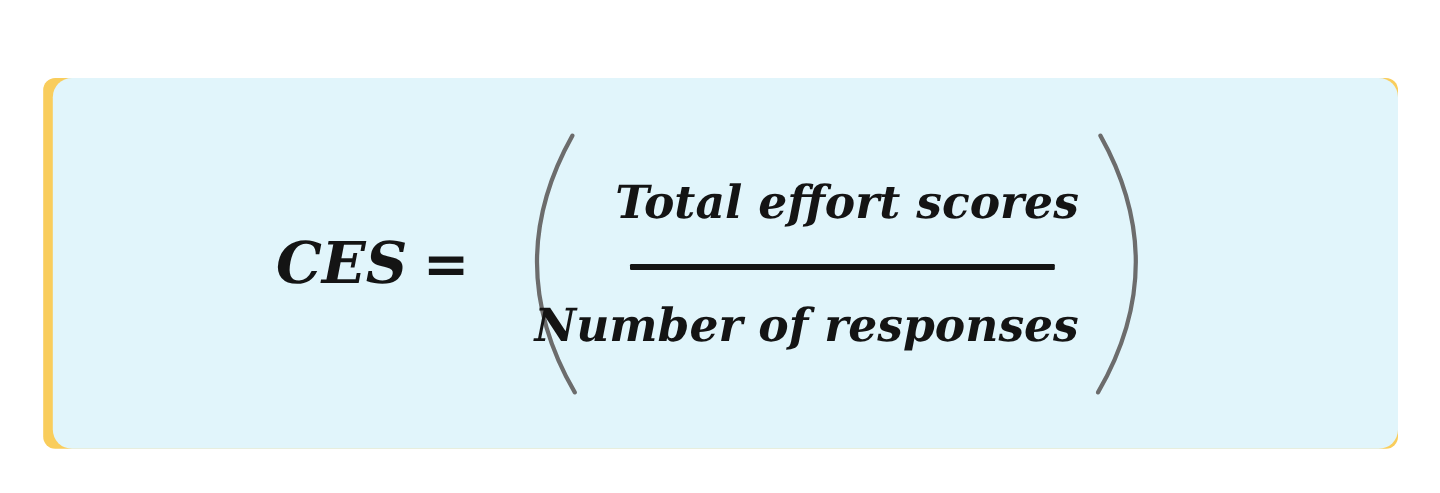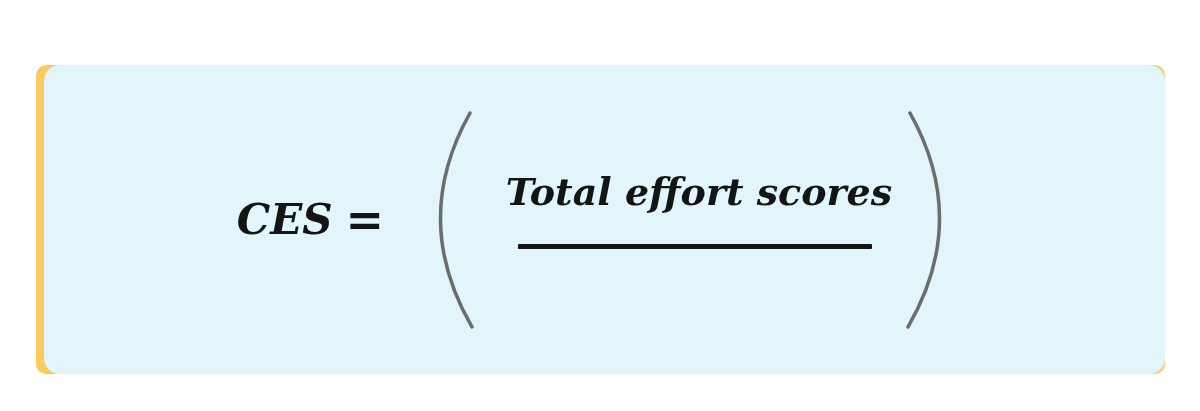--- a/index.html
+++ b/index.html
@@ -45,21 +45,21 @@
     padding-right: 28px;
   }
   .formula {
     display: flex;
     align-items: center;
     color: var(--text);
   }
   .lhs {
     font-style: italic;
     font-weight: 700;
-    font-size: 42px;
+    font-size: 48px;
     line-height: 1;
     white-space: nowrap;
   }
   .equals {
     font-style: italic;
     font-weight: 700;
     font-size: 46px;
     line-height: 1;
     margin-left: 13px;
     margin-right: 52px;
@@ -107,20 +107,21 @@
 
       <span class="equals">=</span>
 
       <svg class="paren paren-left" width="38" height="222" viewBox="0 0 38 222" aria-hidden="true">
         <path d="M 34 4 Q -26 111 36 218" fill="none" stroke="currentColor" stroke-width="3.5" stroke-linecap="round"></path>
       </svg>
 
       <div class="fraction">
         <span class="numerator">Total effort scores</span>
         <div class="frac-line"></div>
+        <span class="denominator">Number of responses</span>
       </div>
 
       <svg class="paren paren-right" width="38" height="222" viewBox="0 0 38 222" aria-hidden="true">
         <path d="M 4 4 Q 64 111 2 218" fill="none" stroke="currentColor" stroke-width="3.5" stroke-linecap="round"></path>
       </svg>
 
     </div>
   </div>
 </div>
 

